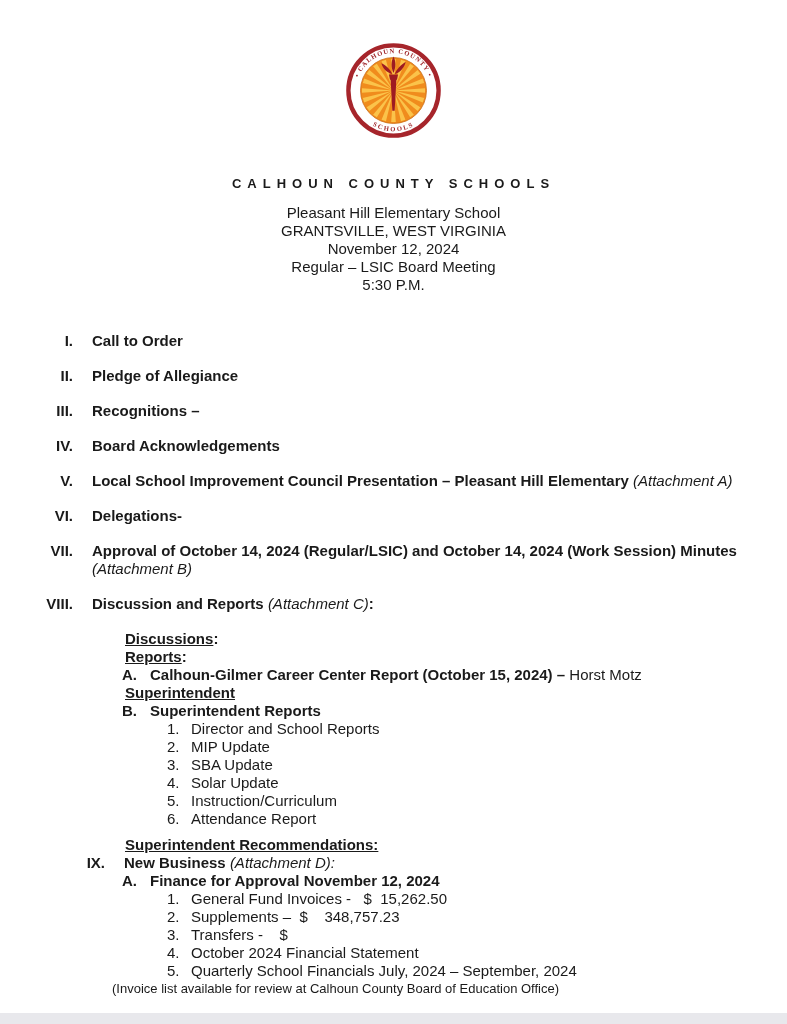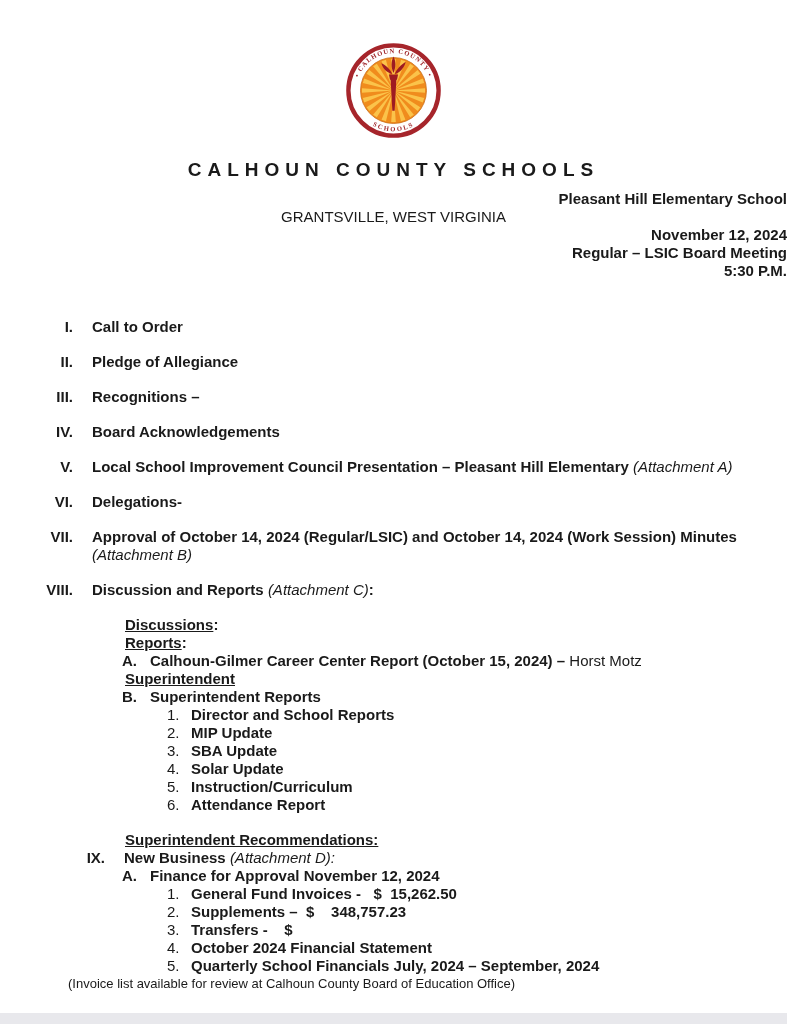--- a/index.html
+++ b/index.html
@@ -5,32 +5,32 @@
   html,body{margin:0;padding:0;background:#ffffff;}
   .page{
     position:relative;
     width:787px;height:1024px;
     background:#ffffff;
     overflow:hidden;
     color:#1a1a1a;
     font-family:"Liberation Sans", sans-serif;
     font-size:15px;line-height:18px;
   }
-  .bold{font-weight:bold;text-align:right;}
+  .bold{font-weight:normal;}
   .it{font-style:italic;font-weight:normal;}
   .u{text-decoration:underline;text-align:center;}
   .pre{white-space:pre-wrap;}
 
   .logo{display:block;margin:42px auto 0 auto;width:97px;height:97px;}
   .logo-arc-text{font-family:"Liberation Serif", serif;font-weight:bold;}
 
   .org-title{
-    margin-top:20px;
+    margin-top:34px;
     text-align:center;
-    font-size:19px;line-height:22px;
+    font-size:13px;line-height:22px;
     font-weight:bold;
     letter-spacing:6px;
   }
   .meeting-info{margin-top:9px;text-align:center;}
   .meeting-info > div{line-height:18px;}
 
   .agenda{margin-top:38px;padding-right:38px;}
 
   .trow{display:flex;margin-bottom:17px;}
   .trow.tight{}
@@ -39,24 +39,24 @@
   .tbody{margin-left:19px;font-weight:bold;flex:1;}
 
   .l2{padding-left:125px;font-weight:bold;}
   .ab-row{padding-left:122px;display:flex;}
   .ab-label{flex:0 0 28px;font-weight:bold;}
   .ab-text{font-weight:bold;flex:1;}
   .reg{font-weight:normal;margin-top:8px;}
 
   .l3-row{padding-left:167px;display:flex;font-weight:normal;}
   .l3-num{flex:0 0 24px;}
-  .l3-text{flex:1;font-weight:bold;}
-
-  .recommendations{margin-top:17px;}
-  .note{padding-left:68px;font-size:13px;line-height:18px;}
+  .l3-text{flex:1;}
+
+  .recommendations{margin-top:8px;}
+  .note{padding-left:112px;font-size:13px;line-height:18px;}
 
   .bottom-bar{
     position:absolute;left:0;right:0;bottom:0;height:11px;
     background:#e8e8ec;
   }
 </style>
 </head>
 <body>
 
 <div class="page">

